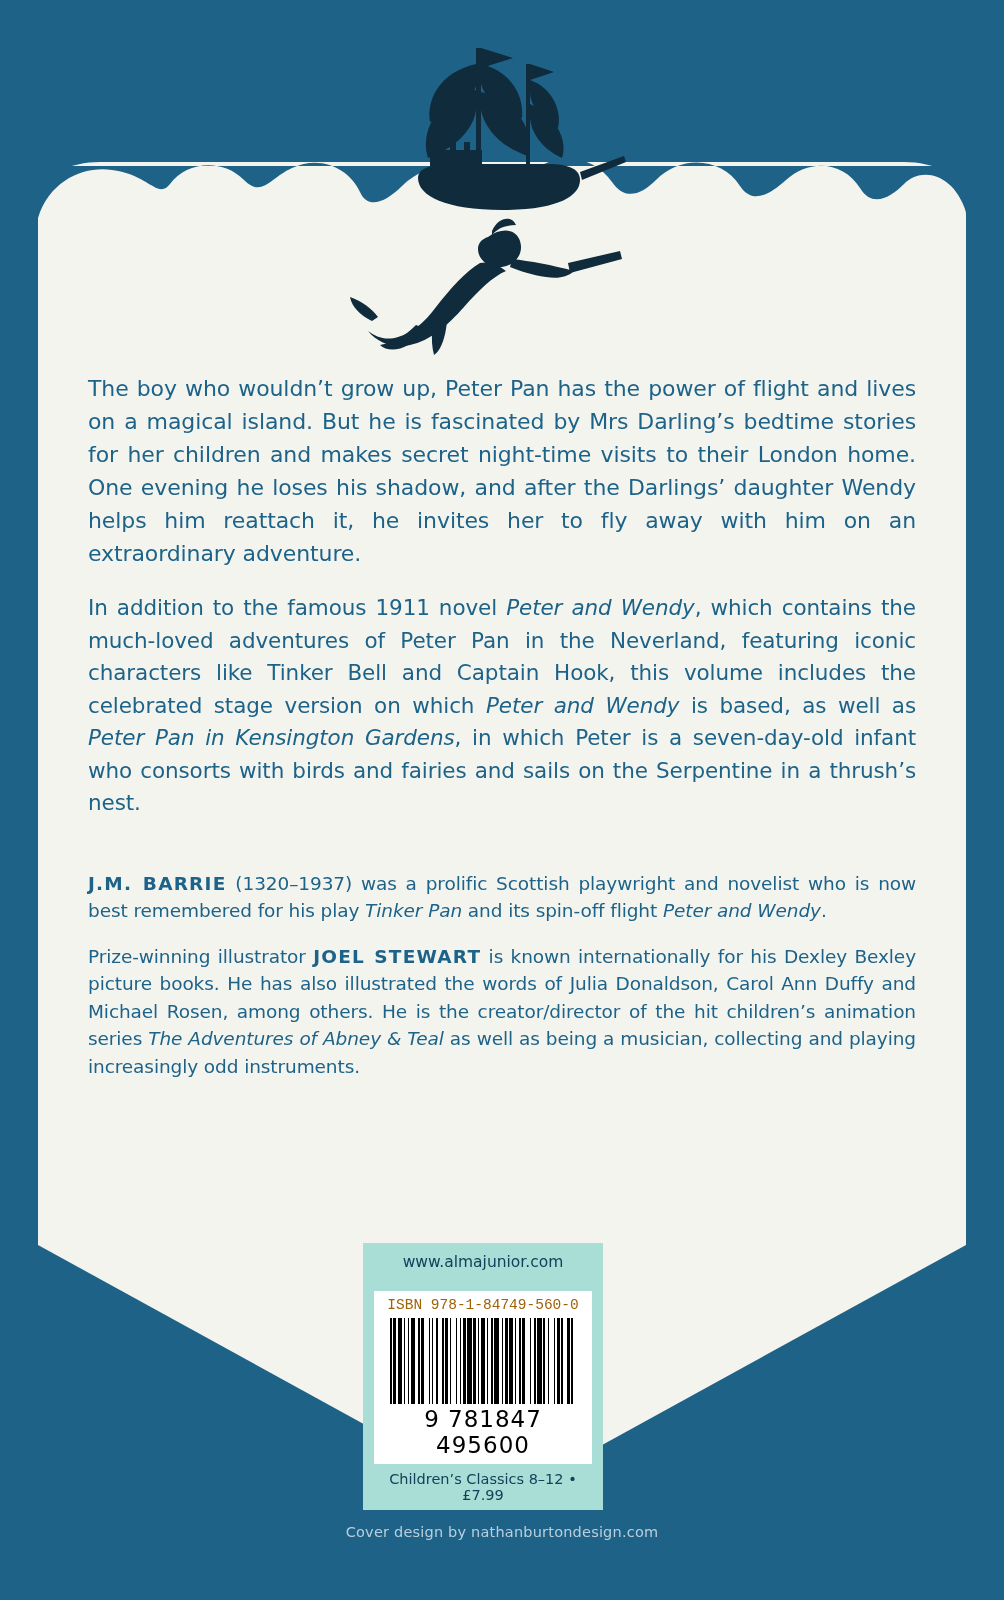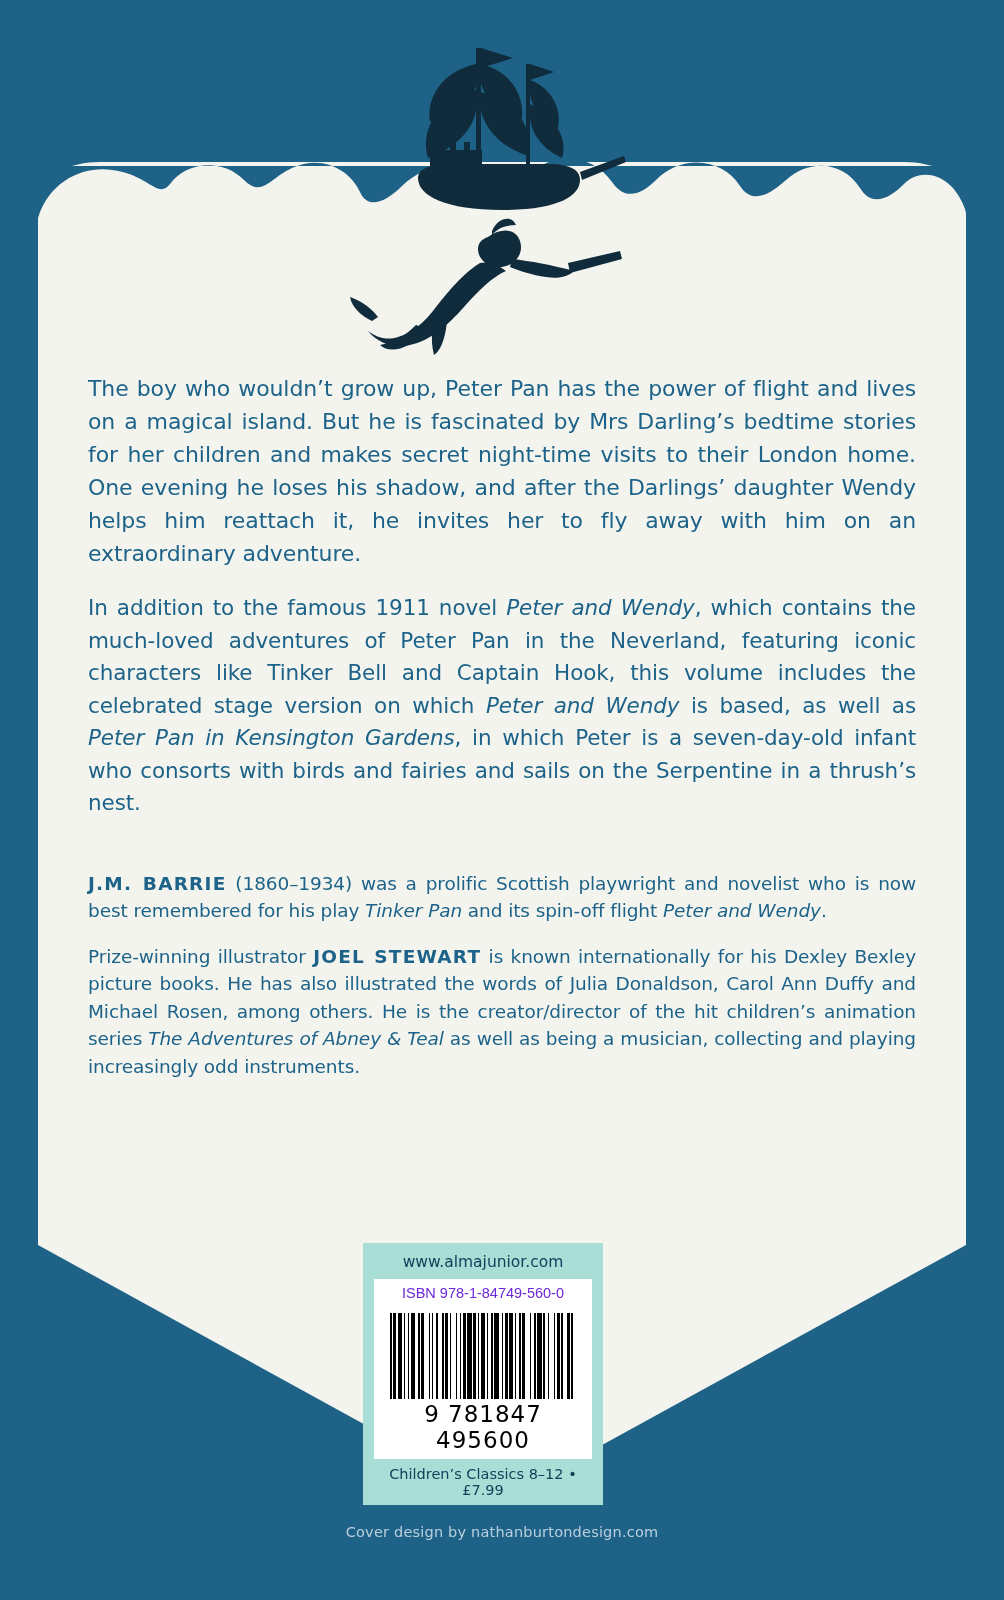--- a/index.html
+++ b/index.html
@@ -71,32 +71,32 @@
     width:240px;
     background:#a9ded6;
     border:1px solid #a9ded6;
     text-align:center;
     padding:6px 0 4px;
   }
   .bc-url {
     font-family:"DejaVu Sans", sans-serif;
     font-size:15.5px;
     color:#13415c;
-    padding:3px 0 8px;
+    padding:3px 0 20px;
   }
   .bc-inner {
     background:#ffffff;
     margin:0 10px;
     padding:6px 6px 2px;
   }
   .bc-isbn {
-    font-family:Liberation Sans, sans-serif;
+    font-family:Liberation Mono, monospace;
     font-size:14.5px;
-    color:#6d28d9;
-    margin-bottom:12px;
+    color:#a16207;
+    margin-bottom:5px;
   }
   .bars {
     height:86px;
     margin:0 10px;
     display:flex;
     align-items:flex-end;
     justify-content:center;
     gap:0;
   }
   .bars span { display:block; height:100%; background:#000; }
@@ -221,21 +221,21 @@
   </div>
 
   <div class="copy">
 
     <p class="para lead">The boy who wouldn’t grow up, Peter Pan has the power of flight and lives on a magical island. But he is fascinated by Mrs Darling’s bedtime stories for her children and makes secret night-time visits to their London home. One evening he loses his shadow, and after the Darlings’ daughter Wendy helps him reattach it, he invites her to fly away with him on an extraordinary adventure.</p>
 
     <p class="para"><span>In addition to the famous 1911 novel </span><em>Peter and Wendy</em><span>, which contains the much-loved adventures of Peter Pan in the Neverland, featuring iconic characters like Tinker Bell and Captain Hook, this volume includes the celebrated stage version on which </span><em>Peter and Wendy</em><span> is based, as well as </span><em>Peter Pan in Kensington Gardens</em><span>, in which Peter is a seven-day-old infant who consorts with birds and fairies and sails on the Serpentine in a thrush’s nest.</span></p>
 
     <div class="spacer-bio"></div>
 
-    <p class="para small"><span class="caps">J.M. BARRIE</span><span> (1860–1934)</span><span> was a prolific Scottish playwright and novelist who is now best remembered for his play </span><em>Tinker Pan</em><span> and its spin-off flight </span><em>Peter and Wendy</em><span>.</span></p>
+    <p class="para small"><span class="caps">J.M. BARRIE</span><span> (1320–1937)</span><span> was a prolific Scottish playwright and novelist who is now best remembered for his play </span><em>Tinker Pan</em><span> and its spin-off flight </span><em>Peter and Wendy</em><span>.</span></p>
 
     <p class="para small"><span>Prize-winning illustrator </span><span class="caps">JOEL STEWART</span><span> is known internationally for his Dexley Bexley picture books. He has also illustrated the words of Julia Donaldson, Carol Ann Duffy and Michael Rosen, among others. He is the creator/director of the hit children’s animation series </span><em>The Adventures of Abney &amp; Teal</em><span> as well as being a musician, collecting and playing increasingly odd instruments.</span></p>
 
   </div>
 
   <div class="barcode-panel">
     <div class="bc-url">www.almajunior.com</div>
     <div class="bc-inner">
       <div class="bc-isbn">ISBN 978-1-84749-560-0</div>
       <div class="bars" id="bars">

